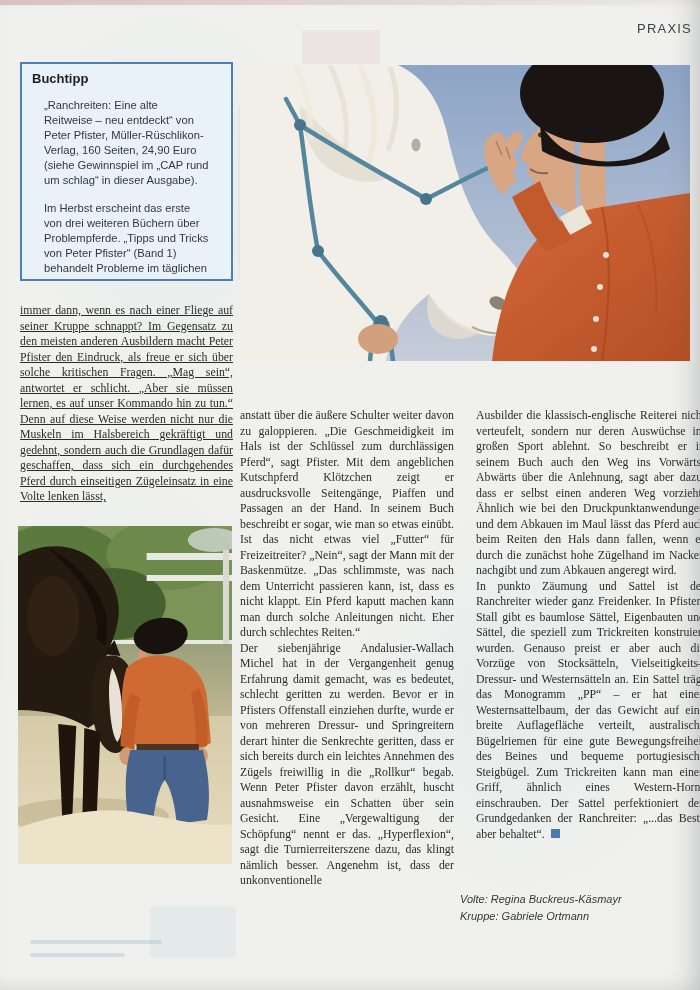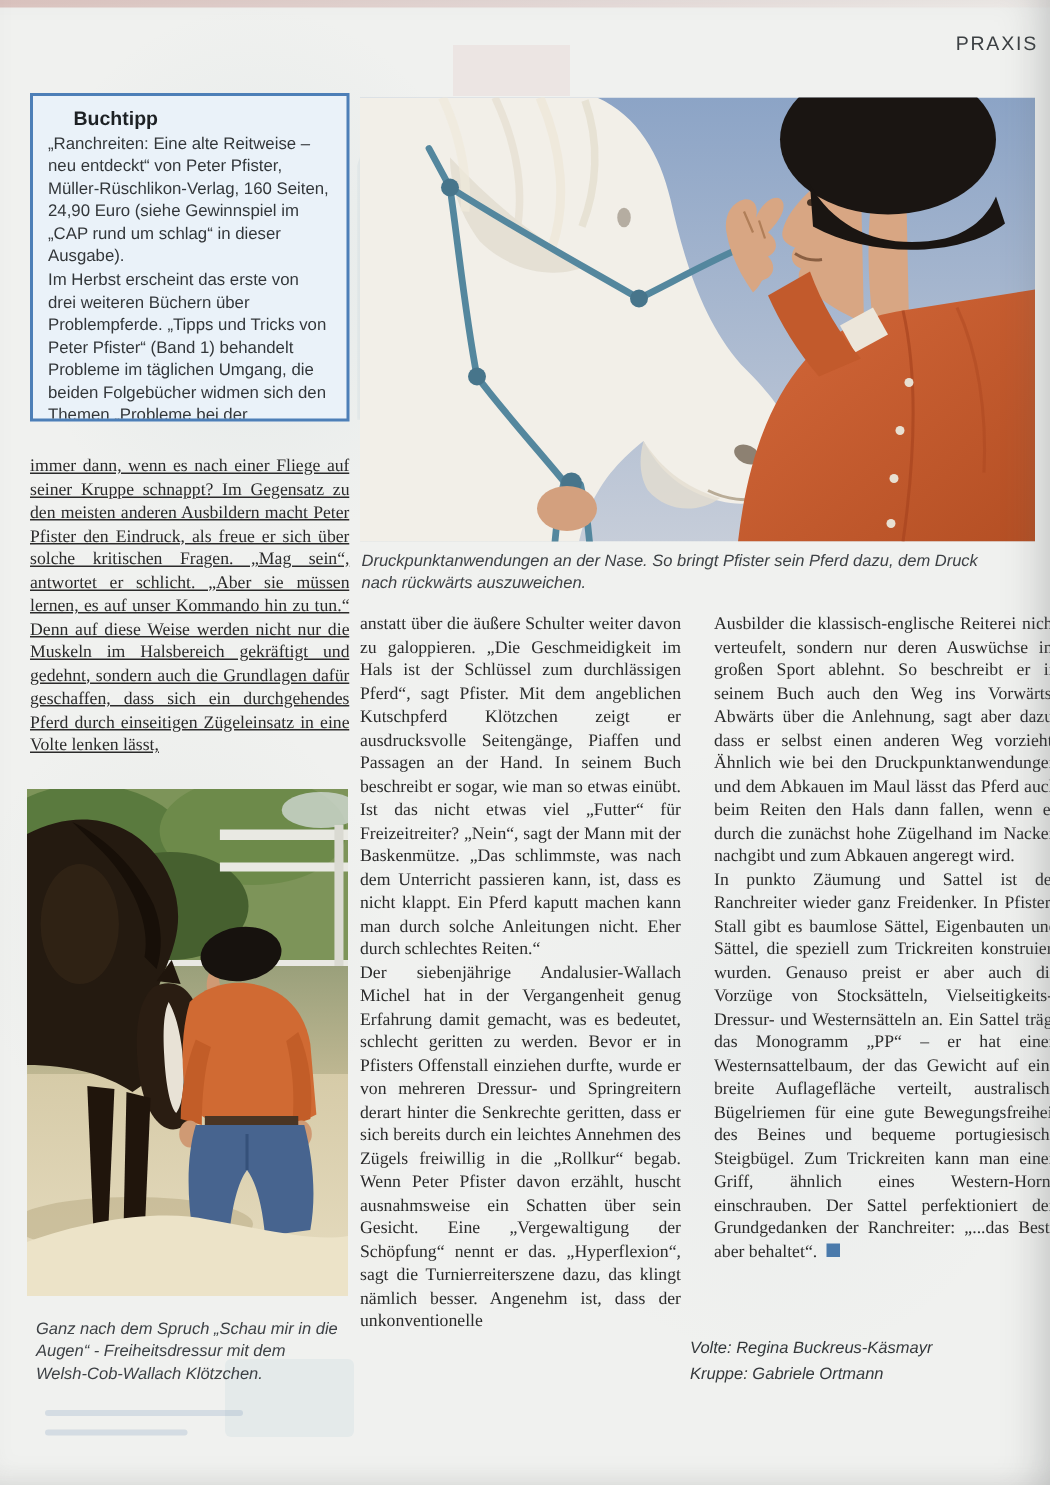--- a/index.html
+++ b/index.html
@@ -29,22 +29,22 @@
   .ghost-lines{left:30px;top:940px;width:132px;}
   .ghost-lines i{display:block;height:4px;background:rgba(90,130,170,.18);margin-bottom:9px;border-radius:2px;}
   .ghost-lines i+i{width:72%;}
 
   .praxis{position:absolute;top:21px;right:8px;font-family:"Liberation Sans",sans-serif;
     font-size:13px;letter-spacing:1.2px;color:#3c4043;}
 
   .buchtipp{position:absolute;left:20px;top:62px;width:213px;height:219px;box-sizing:border-box;
     background:#eaf2f9;border:2px solid #4d7fb7;padding:7px 10px;overflow:hidden;
     font-family:"Liberation Sans",sans-serif;color:#33373a;}
-  .bt-title{font-weight:bold;font-size:13px;margin:0 17px 3px;color:#1d2124;}
-  .bt-body{margin:0;font-size:11.2px;line-height:15.1px;}
+  .bt-title{font-weight:bold;font-size:13px;margin:0 0 3px;color:#1d2124;}
+  .bt-body{margin:12px;font-size:11.2px;line-height:15.1px;}
 
   figure{margin:0;padding:0;}
   .photo-main{position:absolute;left:240px;top:65px;width:450px;height:296px;}
   .photo-side{position:absolute;left:18px;top:526px;width:214px;height:338px;}
   .photo-main svg,.photo-side svg{display:block;width:100%;height:100%;}
 
   .caption{position:absolute;font-family:"Liberation Sans",sans-serif;font-style:italic;
     font-size:11px;line-height:14.8px;color:#3d4145;}
   .cap1{left:241px;top:367px;width:436px;}
   .cap2{left:24px;top:879px;width:202px;}
@@ -149,21 +149,20 @@
           <circle cx="356" cy="254" r="3"></circle>
             <circle cx="354" cy="284" r="3"></circle>
         </g>
         <path fill="#c25a2c" d="M306,186 C292,170 280,150 272,132 L300,116 C308,138 320,158 334,174 Z"></path>
         <path fill="#d8a683" d="M262,130 C252,116 246,102 244,88 C243,78 248,70 256,68 C262,67 266,72 264,80 C270,66 280,64 282,70 C284,76 278,84 272,90 C278,94 280,102 272,106 C278,112 276,120 268,122 C266,126 264,128 262,130 Z"></path>
         <path d="M256,76 L262,90 M266,82 L270,94" stroke="#b07e58" stroke-width="1.5" fill="none"></path>
       </g>
     </svg>
   </figure>
 
-  <div class="caption cap1">Druckpunktanwendungen an der Nase. So bringt Pfister sein Pferd dazu, dem Druck nach rückwärts auszuweichen.</div>
 
   <div class="col col-left">
     <p>immer dann, wenn es nach einer Fliege auf seiner Kruppe schnappt? Im Gegensatz zu den meisten anderen Ausbildern macht Peter Pfister den Eindruck, als freue er sich über solche kritischen Fragen. „Mag sein“, antwortet er schlicht. „Aber sie müssen lernen, es auf unser Kommando hin zu tun.“ Denn auf diese Weise werden nicht nur die Muskeln im Halsbereich gekräftigt und gedehnt, sondern auch die Grundlagen dafür geschaffen, dass sich ein durchgehendes Pferd durch einseitigen Zügeleinsatz in eine Volte lenken lässt,</p>
   </div>
 
   <figure class="photo-side">
     <svg viewBox="0 0 213 338" preserveAspectRatio="none">
       <defs>
         <linearGradient id="g-ground" x1="0" y1="0" x2="0" y2="1">
           <stop offset="0" stop-color="#9aa07b"></stop>
@@ -207,21 +206,20 @@
         <ellipse cx="108" cy="230" rx="7" ry="9" fill="#cf9a74"></ellipse>
         <ellipse cx="182" cy="230" rx="7" ry="9" fill="#cf9a74"></ellipse>
         <rect x="118" y="218" width="62" height="6" fill="#4a3524"></rect>
         <path fill="#47648f" d="M112,224 L184,224 C190,247 192,272 188,294 L158,298 C156,277 152,262 146,254 C140,262 136,278 134,300 L110,296 C106,270 106,244 112,224 Z"></path>
         <path d="M146,254 L146,230" stroke="#35517a" stroke-width="2"></path>
       </g>
       <path fill="#ece3c8" d="M0,338 L0,302 C40,287 90,280 120,287 C160,294 190,302 213,298 L213,338 Z"></path>
     </svg>
   </figure>
 
-  <div class="caption cap2">Ganz nach dem Spruch „Schau mir in die Augen“ - Freiheitsdressur mit dem Welsh-Cob-Wallach Klötzchen.</div>
 
   <div class="col col-mid">
     <p>anstatt über die äußere Schulter weiter davon zu galoppieren. „Die Geschmeidigkeit im Hals ist der Schlüssel zum durchlässigen Pferd“, sagt Pfister. Mit dem angeblichen Kutschpferd Klötzchen zeigt er ausdrucksvolle Seitengänge, Piaffen und Passagen an der Hand. In seinem Buch beschreibt er sogar, wie man so etwas einübt. Ist das nicht etwas viel „Futter“ für Freizeitreiter? „Nein“, sagt der Mann mit der Baskenmütze. „Das schlimmste, was nach dem Unterricht passieren kann, ist, dass es nicht klappt. Ein Pferd kaputt machen kann man durch solche Anleitungen nicht. Eher durch schlechtes Reiten.“</p>
     <p>Der siebenjährige Andalusier-Wallach Michel hat in der Vergangenheit genug Erfahrung damit gemacht, was es bedeutet, schlecht geritten zu werden. Bevor er in Pfisters Offenstall einziehen durfte, wurde er von mehreren Dressur- und Springreitern derart hinter die Senkrechte geritten, dass er sich bereits durch ein leichtes Annehmen des Zügels freiwillig in die „Rollkur“ begab. Wenn Peter Pfister davon erzählt, huscht ausnahmsweise ein Schatten über sein Gesicht. Eine „Vergewaltigung der Schöpfung“ nennt er das. „Hyperflexion“, sagt die Turnierreiterszene dazu, das klingt nämlich besser. Angenehm ist, dass der unkonventionelle</p>
   </div>
 
   <div class="col col-right">
     <p>Ausbilder die klassisch-englische Reiterei nicht verteufelt, sondern nur deren Auswüchse im großen Sport ablehnt. So beschreibt er in seinem Buch auch den Weg ins Vorwärts-Abwärts über die Anlehnung, sagt aber dazu, dass er selbst einen anderen Weg vorzieht: Ähnlich wie bei den Druckpunktanwendungen und dem Abkauen im Maul lässt das Pferd auch beim Reiten den Hals dann fallen, wenn es durch die zunächst hohe Zügelhand im Nacken nachgibt und zum Abkauen angeregt wird.</p>
     <p><span>In punkto Zäumung und Sattel ist der Ranchreiter wieder ganz Freidenker. In Pfisters Stall gibt es baumlose Sättel, Eigenbauten und Sättel, die speziell zum Trickreiten konstruiert wurden. Genauso preist er aber auch die Vorzüge von Stocksätteln, Vielseitigkeits-, Dressur- und Westernsätteln an. Ein Sattel trägt das Monogramm „PP“ – er hat einen Westernsattelbaum, der das Gewicht auf eine breite Auflagefläche verteilt, australische Bügelriemen für eine gute Bewegungsfreiheit des Beines und bequeme portugiesische Steigbügel. Zum Trickreiten kann man einen Griff, ähnlich eines Western-Horns einschrauben. Der Sattel perfektioniert den Grundgedanken der Ranchreiter: „...das Beste aber behaltet“.</span><span class="end-marker"></span></p>
   </div>

